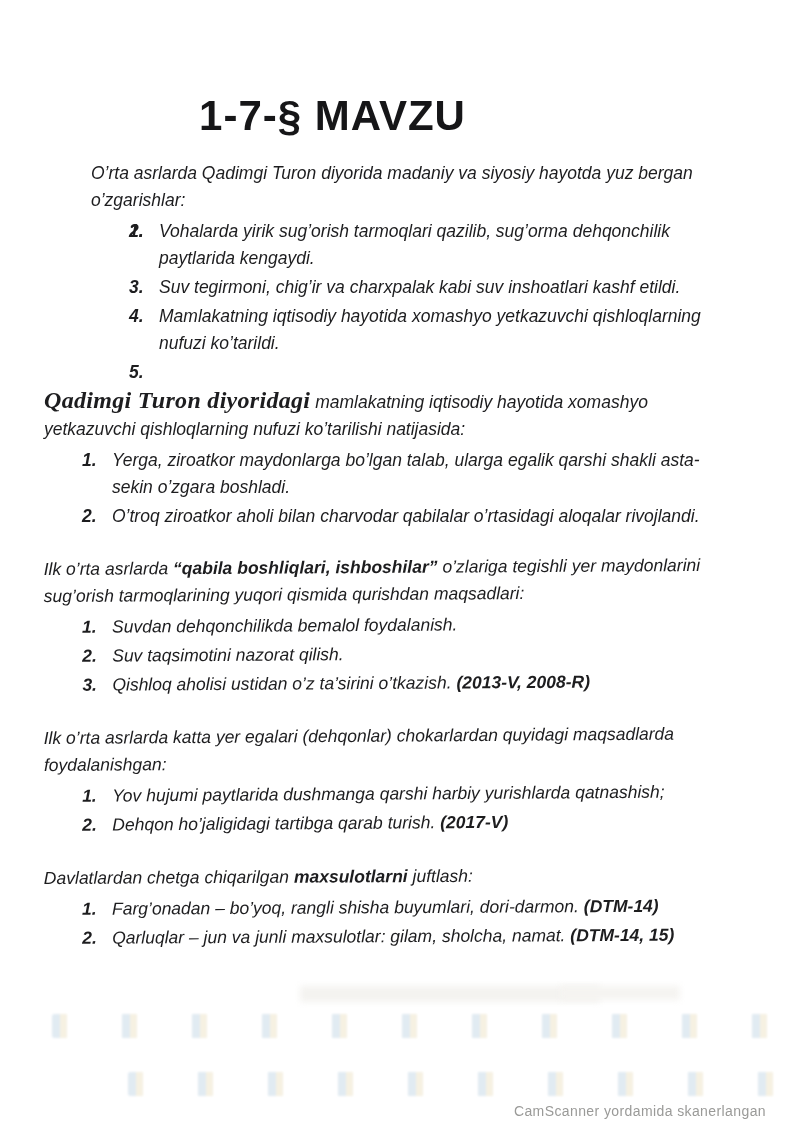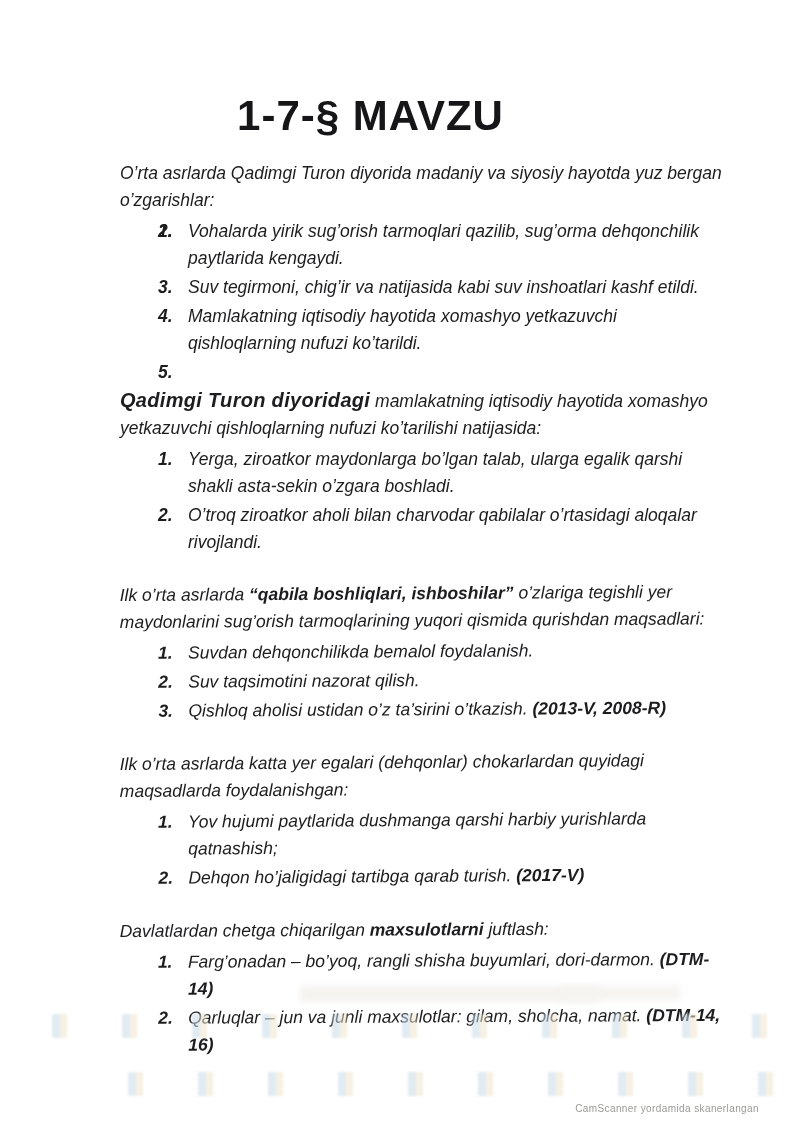--- a/index.html
+++ b/index.html
@@ -2,49 +2,49 @@
 <html style="--ink: #1d1d1f; --footer: #9a9a98; --wmblue: #cadbe8; --wmcream: #efe6cc;"><head>
 <meta charset="utf-8">
 <style>
   html,body{margin:0;padding:0;background:#ffffff;}
   .page{
     position:relative;
     width:800px;height:1131px;
     background:#ffffff;
     overflow:hidden;
     box-sizing:border-box;
-    padding:94px 75px 0 120px;
+    padding:94px 75px 0 44px;
     font-family:"Liberation Sans",sans-serif;
     color:var(--ink,#1d1d1f);
   }
   .title{
     margin:0 0 22px 0;
     font-size:42px;
     line-height:1.05;
     font-weight:bold;
     font-style:normal;
     letter-spacing:1px;
     text-align:center;
     transform:translateX(-52px);
     color:#161618;
   }
   .section{
     font-style:italic;
     font-size:17.5px;
     line-height:27px;
     margin-top:16px;
   }
-  .section:first-of-type{margin-top:0;}
+  .section:first-of-type{margin-top:0;margin-left:47px;}
   .section:nth-of-type(2){margin-top:30px;}
   .section:nth-of-type(3){margin-top:26px;transform:rotate(-0.35deg);transform-origin:0 50%;}
   .section:nth-of-type(4){margin-top:26px;transform:rotate(-0.4deg);transform-origin:0 50%;}
   .section:nth-of-type(5){margin-top:26px;transform:rotate(-0.3deg);transform-origin:0 50%;}
   .heading{margin:0;}
   .em{font-weight:bold;}
-  .lg{font-size:20px;letter-spacing:.3px;}
+  .lg{font-size:24px;letter-spacing:.3px;font-family:Liberation Serif, serif;}
   .list{margin-top:4px;}
   .item{position:relative;padding-left:68px;margin:2px 0;}
   .num{position:absolute;left:38px;font-weight:bold;}
   .smudge{
     position:absolute;left:300px;top:986px;width:300px;height:16px;
     background:#f4f3f0;filter:blur(3px);
   }
   .smudge2{
     position:absolute;left:560px;top:986px;width:120px;height:14px;
     background:#f5f4f1;filter:blur(3px);
@@ -53,37 +53,37 @@
     position:absolute;height:24px;border-radius:2px;
     background:repeating-linear-gradient(90deg,
       var(--wmblue,#cadbe8) 0 8px,
       var(--wmcream,#efe6cc) 8px 15px,
       rgba(0,0,0,0) 15px 70px);
     opacity:.55;filter:blur(1px);
   }
   .row1{left:52px;right:28px;top:1014px;}
   .row2{left:128px;right:24px;top:1072px;}
   .footer{
-    position:absolute;right:41px;top:1103px;
-    font-size:10px;font-style:normal;letter-spacing:.4px;
+    position:absolute;right:34px;top:1103px;
+    font-size:14px;font-style:normal;letter-spacing:.4px;
     color:var(--footer,#9a9a98);
   }
 </style>
 </head>
 <body>
 
 <div class="page">
   <h1 class="title">1-7-§ MAVZU</h1>
   <div>
       <section class="section">
         <p class="heading"><span>O’rta asrlarda Qadimgi Turon diyorida madaniy va siyosiy hayotda yuz bergan o’zgarishlar:</span></p>
         <div class="list">
           <div class="item"><span class="num">1.</span></div>
           <div class="item"><span class="num">2.</span><span class="txt"><span>Vohalarda yirik sug’orish tarmoqlari qazilib, sug’orma dehqonchilik paytlarida kengaydi.</span></span></div>
-          <div class="item"><span class="num">3.</span><span class="txt"><span>Suv tegirmoni, chig’ir va natijasida kabi suv inshoatlari kashf etildi.</span></span></div>
+          <div class="item"><span class="num">3.</span><span class="txt"><span>Suv tegirmoni, chig’ir va charxpalak kabi suv inshoatlari kashf etildi.</span></span></div>
           <div class="item"><span class="num">4.</span><span class="txt"><span>Mamlakatning iqtisodiy hayotida xomashyo yetkazuvchi qishloqlarning nufuzi ko’tarildi.</span></span></div>
           <div class="item"><span class="num">5.</span></div>
         </div>
       </section>
       <section class="section">
         <p class="heading"><span class="em lg">Qadimgi Turon diyoridagi</span><span> mamlakatning iqtisodiy hayotida xomashyo yetkazuvchi qishloqlarning nufuzi ko’tarilishi natijasida:</span></p>
         <div class="list">
           <div class="item"><span class="num">1.</span><span class="txt"><span>Yerga, ziroatkor maydonlarga bo’lgan talab, ularga egalik qarshi shakli asta-sekin o’zgara boshladi.</span></span></div>
           <div class="item"><span class="num">2.</span><span class="txt"><span>O’troq ziroatkor aholi bilan charvodar qabilalar o’rtasidagi aloqalar rivojlandi.</span></span></div>
         </div>
@@ -100,21 +100,21 @@
         <p class="heading"><span>Ilk o’rta asrlarda katta yer egalari (dehqonlar) chokarlardan quyidagi maqsadlarda foydalanishgan:</span></p>
         <div class="list">
           <div class="item"><span class="num">1.</span><span class="txt"><span>Yov hujumi paytlarida dushmanga qarshi harbiy yurishlarda qatnashish;</span></span></div>
           <div class="item"><span class="num">2.</span><span class="txt"><span>Dehqon ho’jaligidagi tartibga qarab turish. </span><span class="em">(2017-V)</span></span></div>
         </div>
       </section>
       <section class="section">
         <p class="heading"><span>Davlatlardan chetga chiqarilgan </span><span class="em ">maxsulotlarni</span><span> juftlash:</span></p>
         <div class="list">
           <div class="item"><span class="num">1.</span><span class="txt"><span>Farg’onadan – bo’yoq, rangli shisha buyumlari, dori-darmon. </span><span class="em">(DTM-14)</span></span></div>
-          <div class="item"><span class="num">2.</span><span class="txt"><span>Qarluqlar – jun va junli maxsulotlar: gilam, sholcha, namat. </span><span class="em">(DTM-14, 16)</span></span></div>
+          <div class="item"><span class="num">2.</span><span class="txt"><span>Qarluqlar – jun va junli maxsulotlar: gilam, sholcha, namat. </span><span class="em">(DTM-14, 15)</span></span></div>
         </div>
       </section>
     </div>
   <div class="smudge"></div>
   <div class="smudge2"></div>
   <div class="wm-row row1"></div>
   <div class="wm-row row2"></div>
   <div class="footer">CamScanner yordamida skanerlangan</div>
 </div>
 

